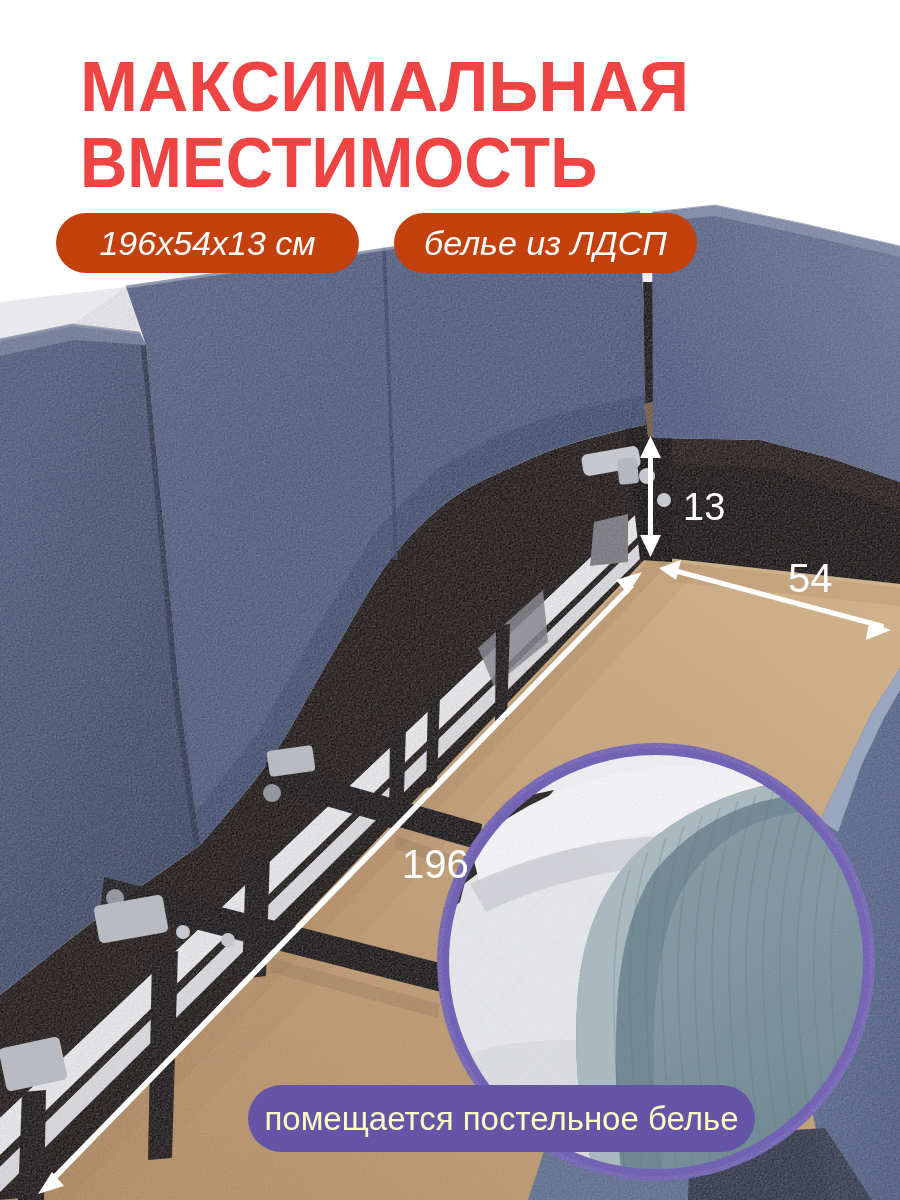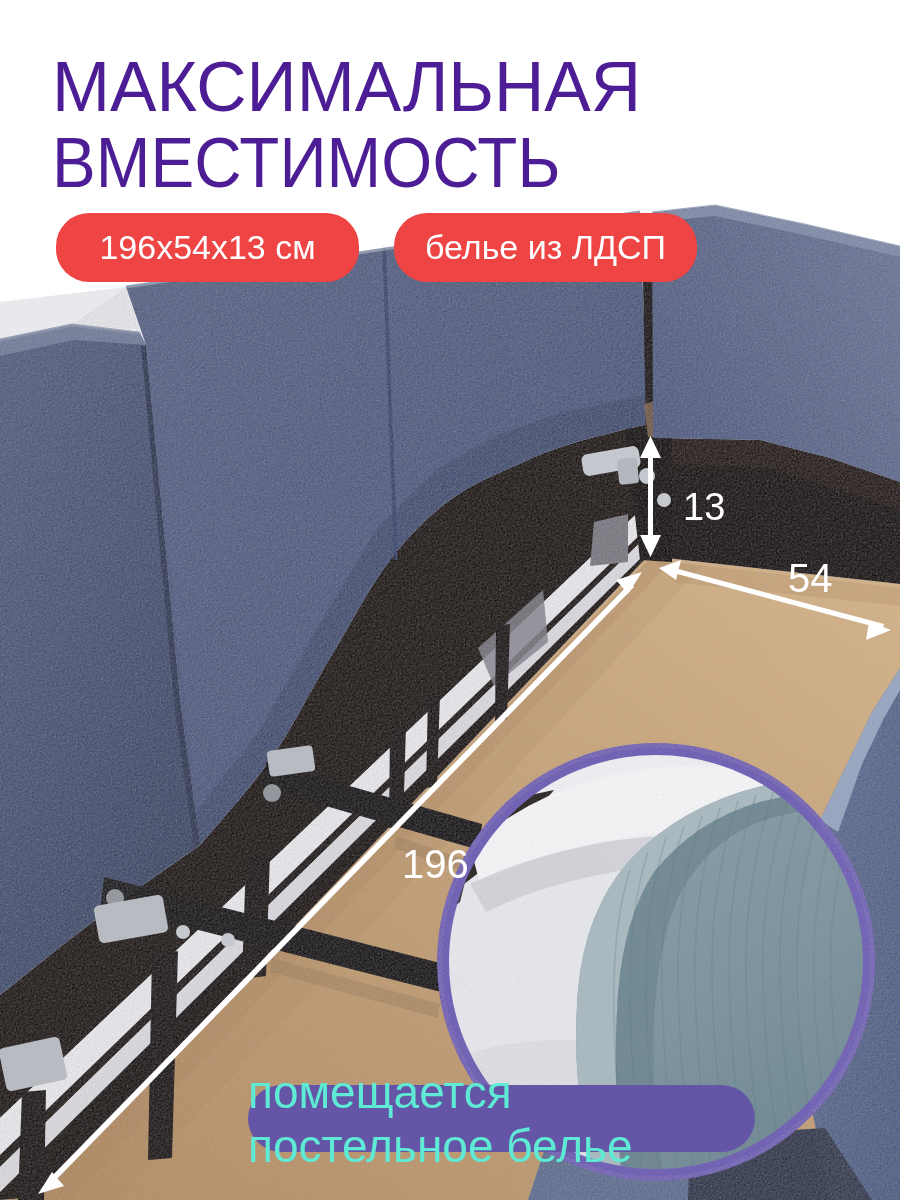--- a/index.html
+++ b/index.html
@@ -1,24 +1,24 @@
 <!DOCTYPE html>
 <html><head>
 <meta charset="utf-8">
 <style>
 html,body{margin:0;padding:0;}
 body{width:900px;height:1200px;position:relative;overflow:hidden;background:#ffffff;font-family:"Liberation Sans",sans-serif;}
-.hdr{position:absolute;left:52px;top:49px;color:#4c1d95;font-weight:normal;font-size:70px;line-height:76px;}
+.hdr{position:absolute;left:80px;top:49px;color:#ef4444;font-weight:bold;font-size:70px;line-height:76px;}
 .hdr span{display:inline-block;transform-origin:0 50%;}
 .l1{transform:scaleX(0.995);}
 .l2{transform:scaleX(0.937);}
-.badge{position:absolute;top:213px;height:69px;background:#ef4444;border-radius:33px;color:#fff;font-size:34px;display:flex;align-items:center;justify-content:center;}
+.badge{position:absolute;top:213px;height:60px;background:#c2410c;border-radius:33px;color:#fff;font-size:34px;display:flex;align-items:center;justify-content:center;font-style:italic;}
 .b1{left:56px;width:303px;}
 .b2{left:394px;width:303px;}
-.pill{position:absolute;left:248px;top:1085px;width:507px;height:67px;background:#6455a6;border-radius:34px;color:#5eead4;font-size:46px;display:flex;align-items:center;justify-content:center;}
+.pill{position:absolute;left:248px;top:1085px;width:507px;height:67px;background:#6455a6;border-radius:34px;color:#fef9c3;font-size:33px;display:flex;align-items:center;justify-content:center;}
 svg{position:absolute;left:0;top:0;}
 </style>
 </head>
 <body>
 
 <svg width="900" height="1200" viewBox="0 0 900 1200">
 <defs>
 <linearGradient id="gmain" x1="0" y1="0" x2="1" y2="1">
 <stop offset="0" stop-color="#515d80"></stop>
         <stop offset="0.55" stop-color="#475377"></stop>

